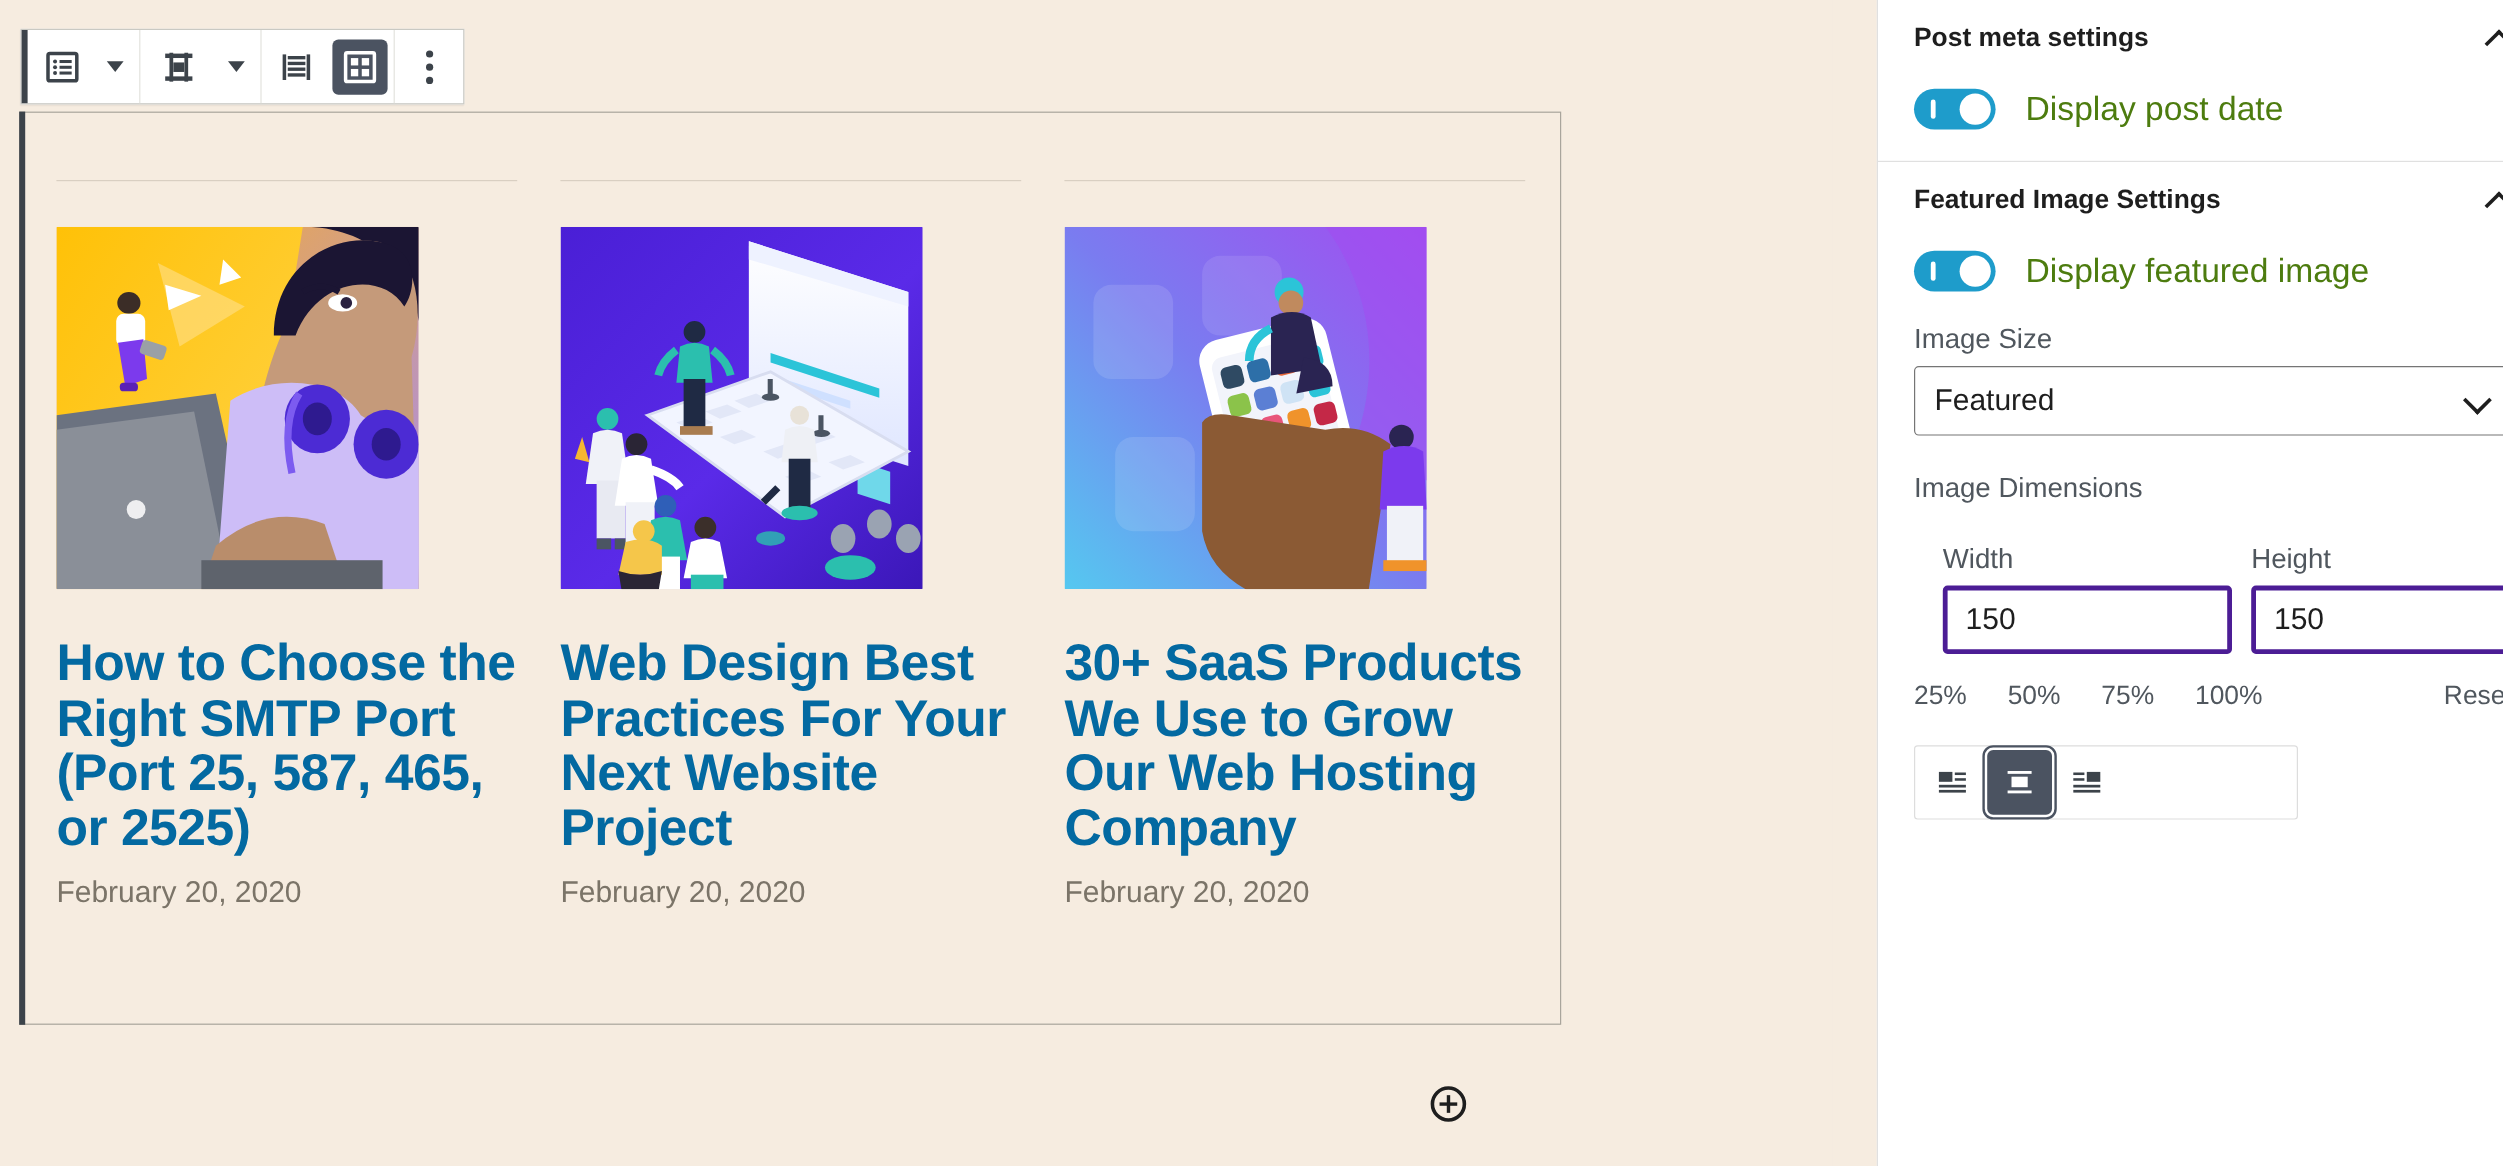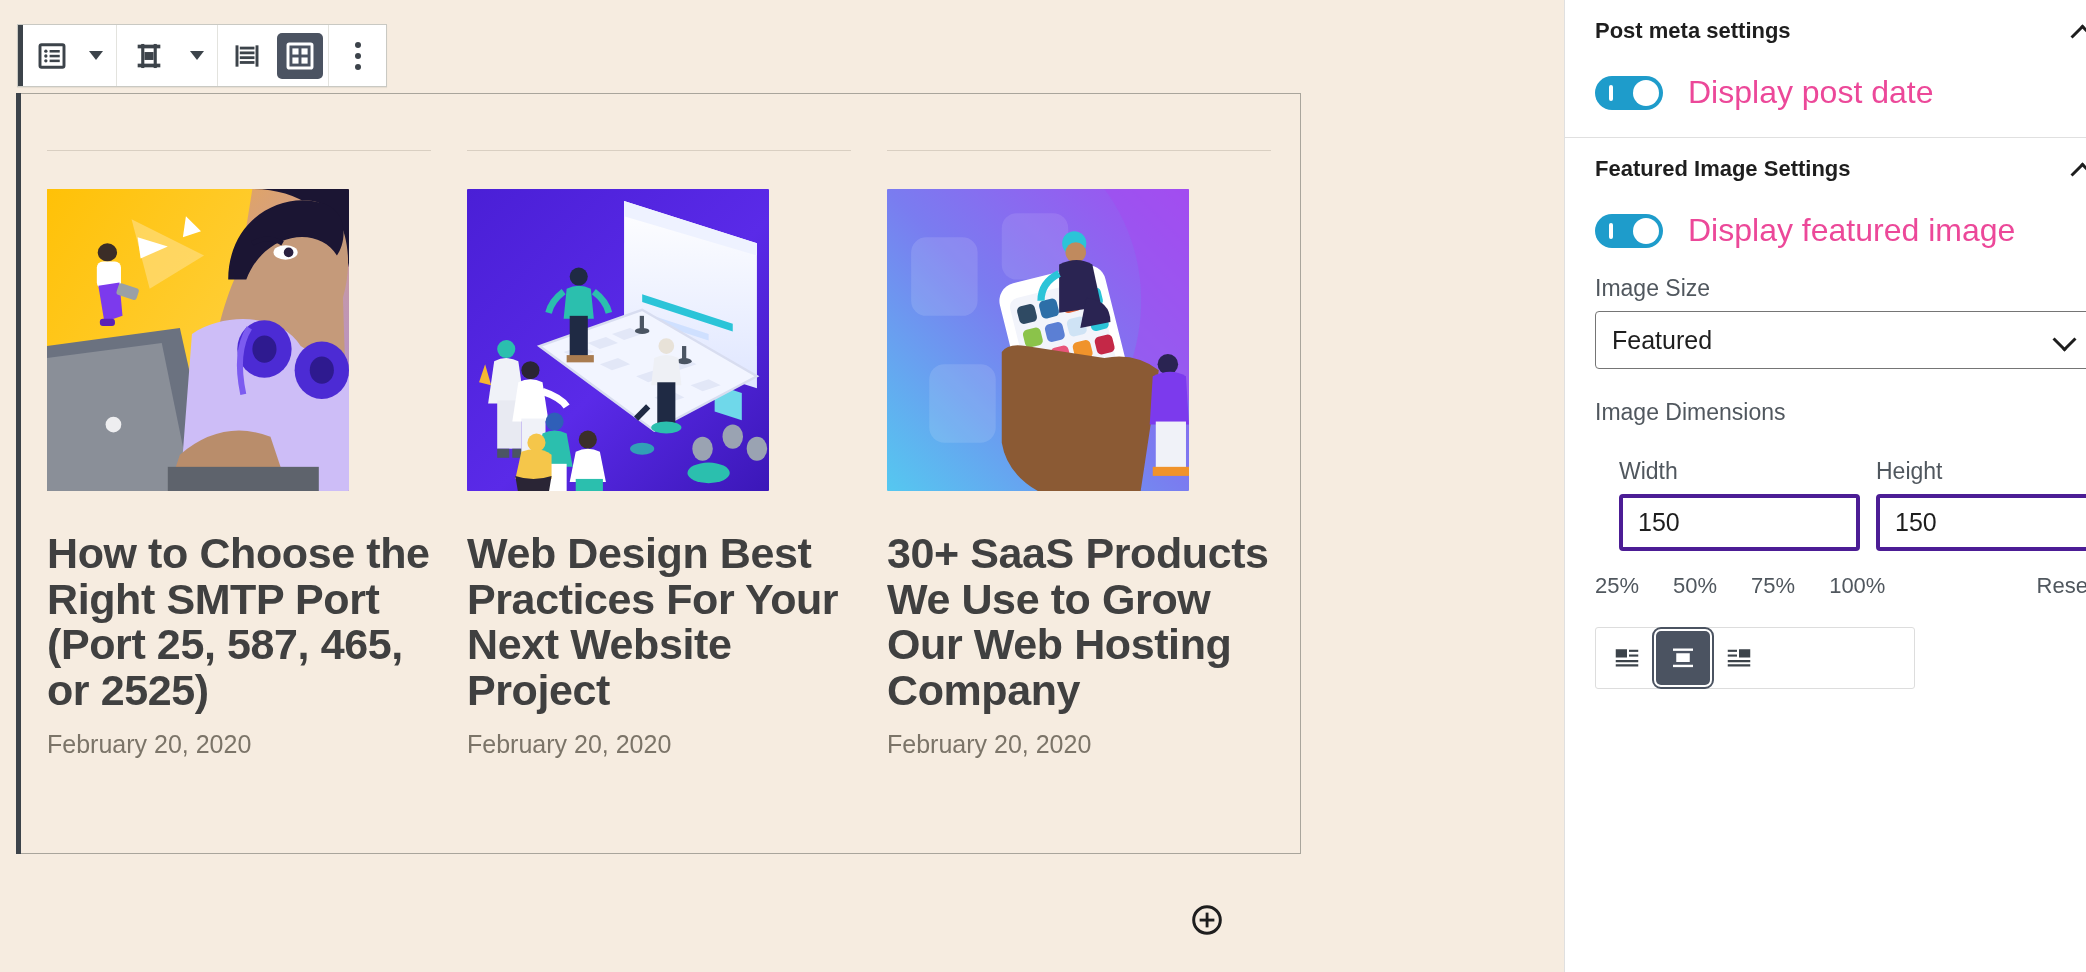--- a/index.html
+++ b/index.html
@@ -81,21 +81,21 @@
   .post-sep { border-top: 1px solid #d9cfc2; width: 100%; }
   .post-thumb {
     width: 302px; height: 302px;
     margin-top: 38px;
     border-radius: 1px; overflow: hidden;
     position: relative;
   }
   .post-title {
     margin-top: 40px;
     font-size: 43px; line-height: 1.06;
-    font-weight: bold; color: #404040;
+    font-weight: bold; color: #0369a1;
     letter-spacing: -.4px;
   }
   .post-date {
     margin-top: 17px;
     font-size: 25px; color: #7b7468;
   }
 
   
   .add-block {
     position: absolute; left: 1207px; top: 920px;
@@ -135,21 +135,21 @@
     background: #1e9ccb; position: relative; flex: none; cursor: pointer;
   }
   .toggle::before {
     content: ""; position: absolute; left: 14px; top: 9px;
     width: 4px; height: 16px; background: #fff; border-radius: 2px;
   }
   .toggle .knob {
     position: absolute; right: 4px; top: 4px;
     width: 26px; height: 26px; border-radius: 50%; background: #fff;
   }
-  .toggle-label { font-size: 32px; color: #ec4899; }
+  .toggle-label { font-size: 28px; color: #4d7c0f; }
 
   .field-label {
     font-size: 23px; color: #50575e; margin-bottom: 9px; display: block;
   }
   .select-box {
     position: relative;
     width: 499px; height: 58px;
     border: 1px solid #757575; border-radius: 4px;
     background: #fff;
     display: flex; align-items: center;

